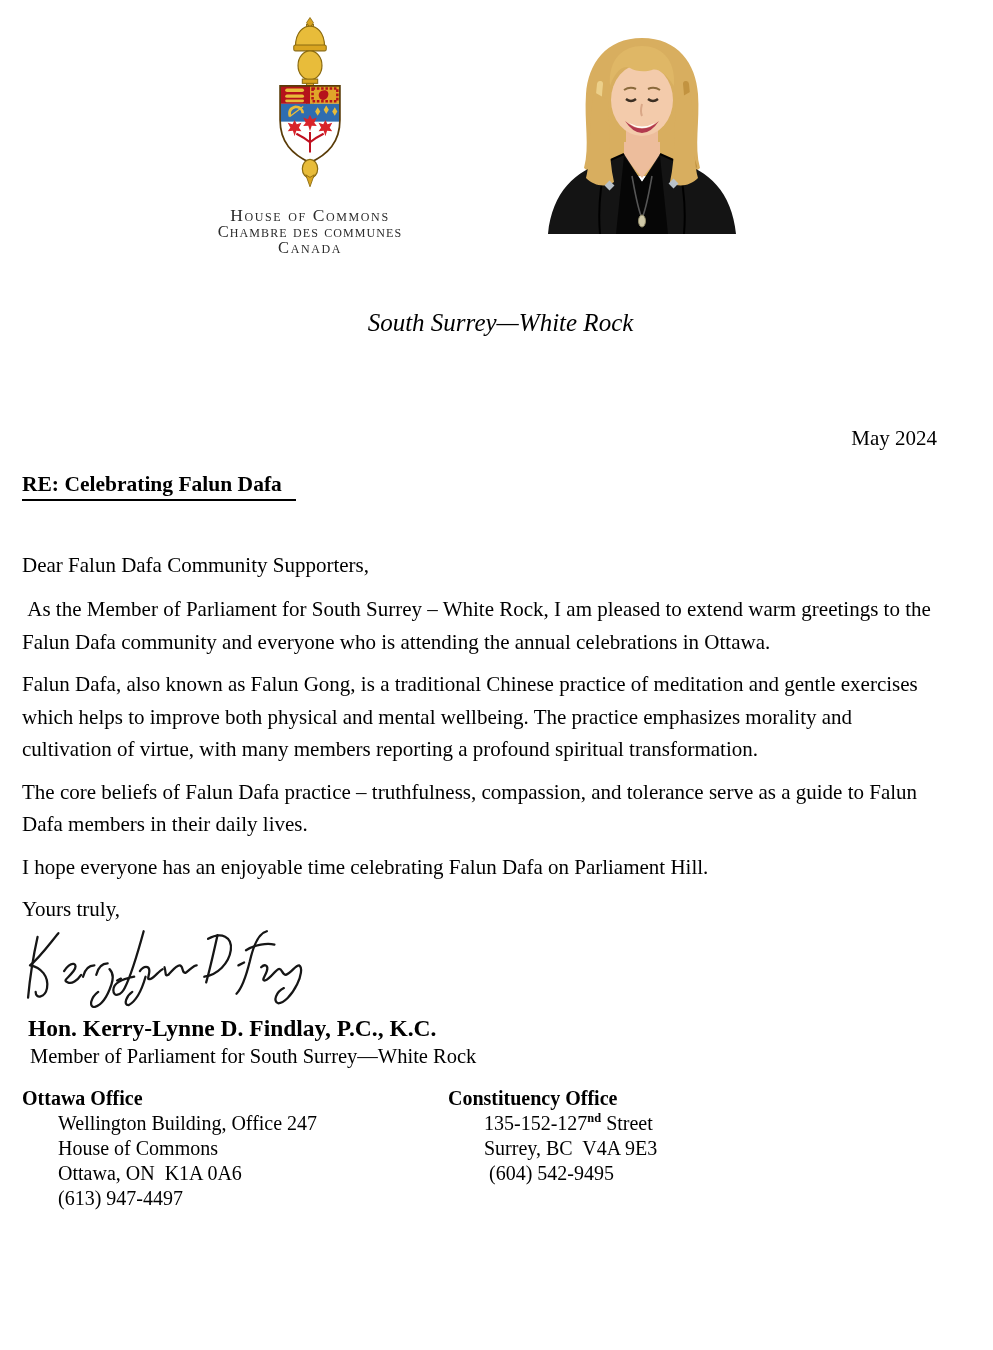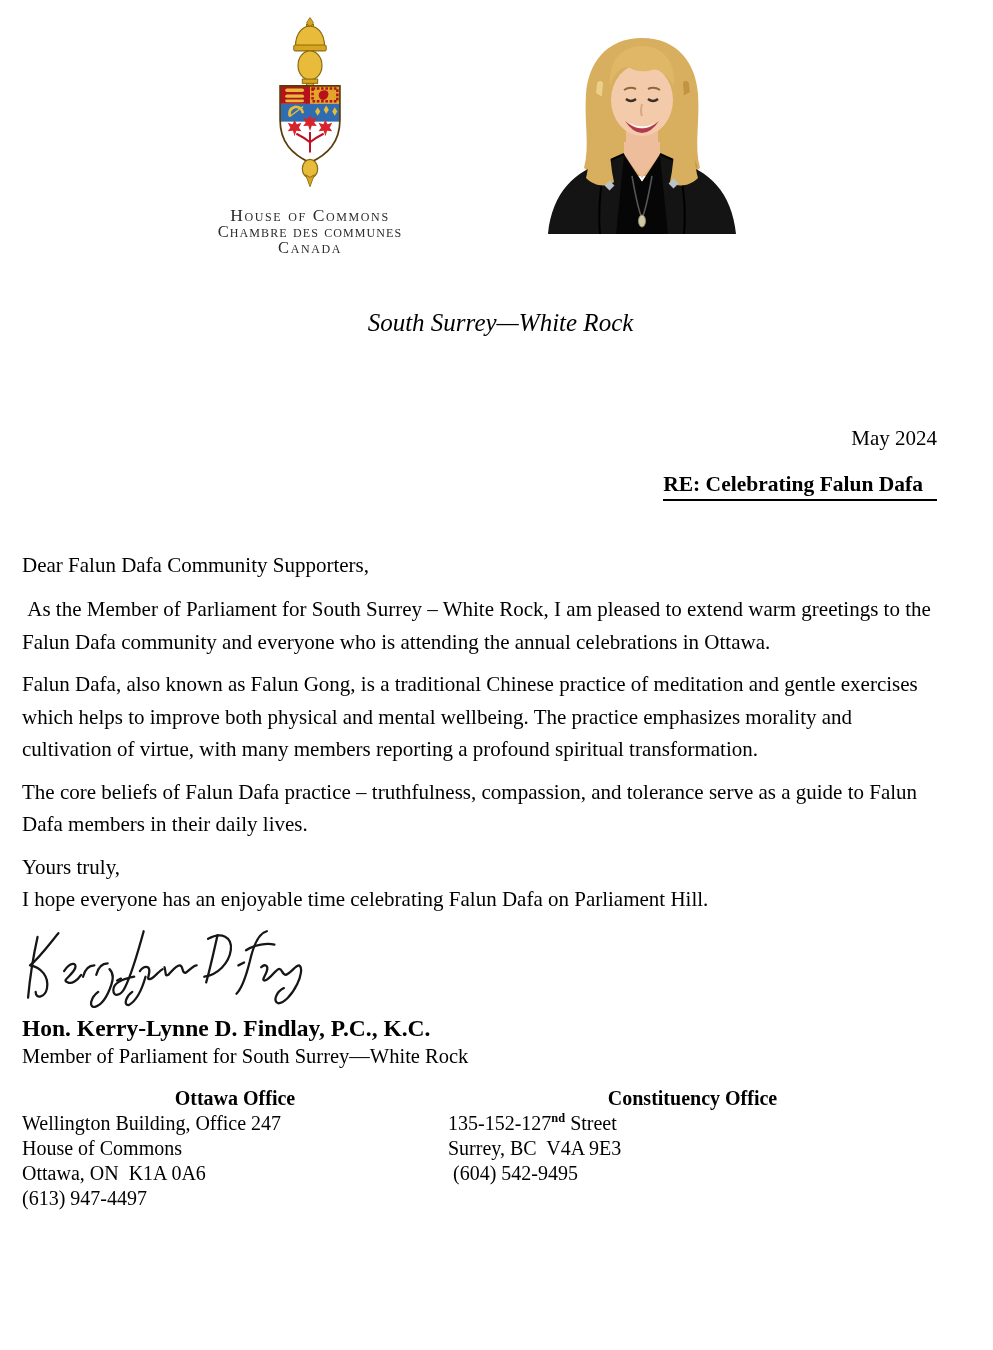--- a/index.html
+++ b/index.html
@@ -37,42 +37,42 @@
   
   .letter-body {
     position: absolute;
     top: 422px;
     left: 22px;
     width: 915px;
     font-size: 21px;
     line-height: 32.5px;
   }
   .date { margin: 0 0 13px 0; text-align: right; }
-  .subject-row { margin: 0 0 48px 0; text-align: right; }
+  .subject-row { margin: 0 0 48px 0; }
   .subject {
     font-weight: bold;
     font-size: 21.5px;
     border-bottom: 2px solid #000;
     padding-right: 14px;
     display: inline-block;
     line-height: 29px;
   }
   .para { margin: 0 0 10px 0; white-space: pre-wrap; }
   .salutation { margin-bottom: 12px; }
   .closing { margin: 3px 0 0 0; }
   .signature-svg { display: block; margin: -8px 0 0 0; }
-  .signer-name { font-size: 23.5px; font-weight: bold; line-height: 28px; margin-top: 6px; }
-  .signer-title { font-size: 20.5px; line-height: 26px; margin-top: 1px; }
+  .signer-name { font-size: 23.5px; font-weight: bold; line-height: 28px; margin-top: 6px; margin-left: 6px; }
+  .signer-title { font-size: 20.5px; line-height: 26px; margin-top: 1px; margin-left: 8px; }
 
   
   .footer-offices { display: flex; margin-top: 17px; font-size: 20px; line-height: 25px; }
   .office-left { width: 426px; }
   .office-right { flex: 1; }
-  .office-heading { font-weight: bold; text-align: center; }
-  .addr-line { white-space: pre-wrap; }
+  .office-heading { font-weight: bold; }
+  .addr-line { white-space: pre-wrap; margin-left: 36px; }
   .addr-line sup { font-size: 0.62em; line-height: 0; font-weight: bold; }
 </style>
 </head>
 <body>
 
 <div class="page">
 
   <div class="crest-block">
     <svg class="crest-svg" width="94" height="198" viewBox="0 0 110 200">
       <defs>
@@ -174,22 +174,22 @@
 
   <div class="letter-body">
     <p class="date">May 2024</p>
     <div class="subject-row">
       <span class="subject">RE: Celebrating Falun Dafa</span>
     </div>
     <p class="para salutation">Dear Falun Dafa Community Supporters,</p>
     <p class="para"> As the Member of Parliament for South Surrey – White Rock, I am pleased to extend warm greetings to the Falun Dafa community and everyone who is attending the annual celebrations in Ottawa.</p>
     <p class="para">Falun Dafa, also known as Falun Gong, is a traditional Chinese practice of meditation and gentle exercises which helps to improve both physical and mental wellbeing. The practice emphasizes morality and cultivation of virtue, with many members reporting a profound spiritual transformation.</p>
     <p class="para">The core beliefs of Falun Dafa practice – truthfulness, compassion, and tolerance serve as a guide to Falun Dafa members in their daily lives.</p>
+    <p class="para">I hope everyone has an enjoyable time celebrating Falun Dafa on Parliament Hill.</p>
     <p class="para closing">Yours truly,</p>
-    <p class="para">I hope everyone has an enjoyable time celebrating Falun Dafa on Parliament Hill.</p>
 
     <svg class="signature-svg" width="285" height="90" viewBox="0 0 300 95">
       <g fill="none" stroke="#161616" stroke-width="2.4" stroke-linecap="round" stroke-linejoin="round">
         <path d="M16,20 C12,38 8,62 6,84"></path>
         <path d="M38,16 C28,28 18,42 8,50 C20,52 28,62 26,74 C24,84 14,86 14,78"></path>
         <path d="M44,56 C52,44 60,48 54,56 C48,64 42,66 48,68 C52,70 58,66 62,60"></path>
         <path d="M64,62 C66,54 70,50 76,50"></path>
         <path d="M78,60 C80,52 84,48 90,48"></path>
         <path d="M92,54 C96,58 96,64 94,70 C90,82 84,92 76,94 C70,94 72,84 80,78"></path>
         <path d="M100,66 L104,64"></path>

